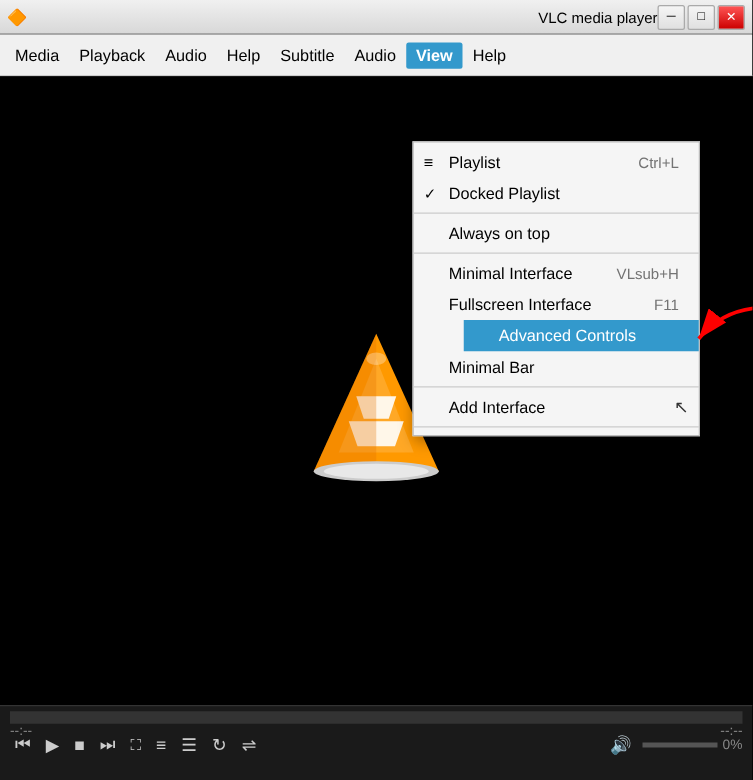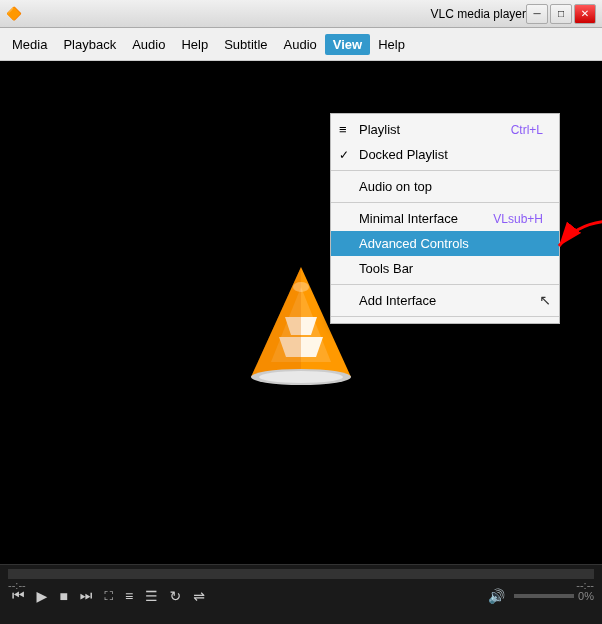--- a/index.html
+++ b/index.html
@@ -174,21 +174,21 @@
     }
     .dropdown-item .checkmark {
       width: 16px;
       margin-left: -8px;
       margin-right: 4px;
       color: #000;
       font-size: 12px;
     }
     .dropdown-item .shortcut {
       margin-left: auto;
-      color: #8b5cf6;
+      color: #737373;
       font-size: 12px;
     }
     .dropdown-separator {
       height: 1px;
       background: #ccc;
       margin: 3px 0;
     }
     .dropdown-item .no-check {
       width: 16px;
       margin-left: -8px;
@@ -252,49 +252,54 @@
 
     <div class="dropdown-item">
       <span class="checkmark">✓</span>
       <span>Docked Playlist</span>
     </div>
 
     <div class="dropdown-separator"></div>
 
     <div class="dropdown-item">
       <span class="no-check"></span>
-      <span>Audio on top</span>
+      <span>Always on top</span>
     </div>
 
     <div class="dropdown-separator"></div>
 
     <div class="dropdown-item">
       <span class="no-check"></span>
       <span>Minimal Interface</span>
       <span class="shortcut">VLsub+H</span>
     </div>
 
-
-    <div class="dropdown-item highlighted" style="position:relative;">
+    <div class="dropdown-item">
+      <span class="no-check"></span>
+      <span>Fullscreen Interface</span>
+      <span class="shortcut">F11</span>
+    </div>
+
+    <div class="dropdown-item highlighted" style="position:relative;margin-left:40px;">
       <span class="no-check"></span>
       <span>Advanced Controls</span>
 
       <svg style="position:absolute;right:-60px;top:-15px;" width="70" height="50">
         <defs>
           <marker id="arrowhead" markerWidth="8" markerHeight="6" refX="8" refY="3" orient="auto">
             <polygon points="0 0, 8 3, 0 6" fill="red"></polygon>
           </marker>
         </defs>
         <path d="M 65 5 Q 30 5 10 30" stroke="red" stroke-width="3" fill="none" marker-end="url(#arrowhead)"></path>
       </svg>
     </div>
 
     <div class="dropdown-item">
       <span class="no-check"></span>
-      <span>Tools Bar</span>
+      <span>Minimal Bar</span>
     </div>
 
     <div class="dropdown-separator"></div>
 
     <div class="dropdown-item" style="position:relative;align-items:flex-end;">
       <span class="no-check"></span>
       <span>Add Interface</span>
 
       <span style="position:absolute;right:8px;font-size:14px;color:#333;">↖</span>
     </div>

